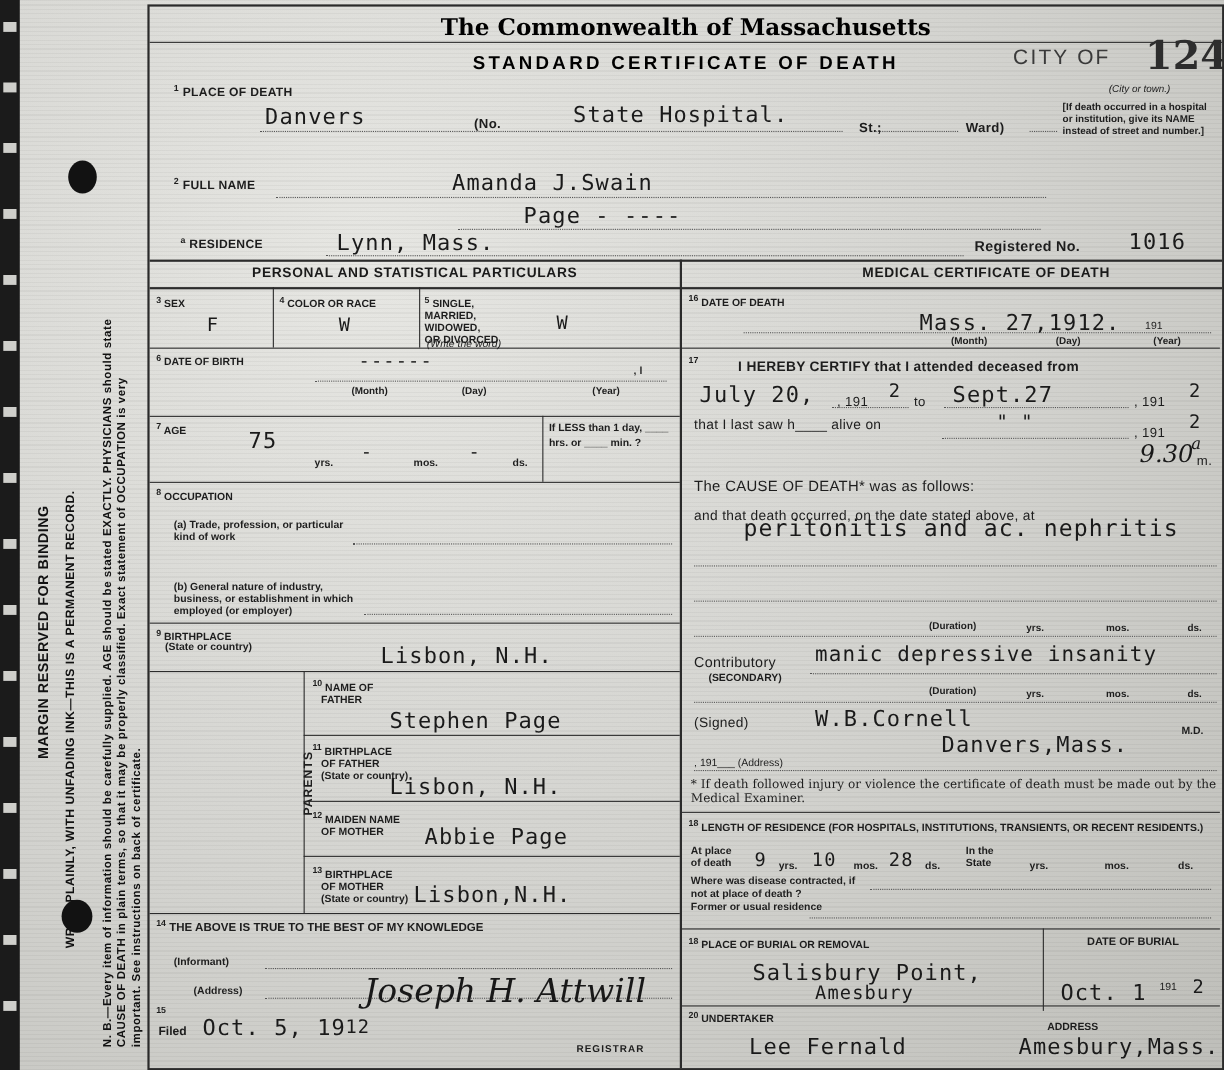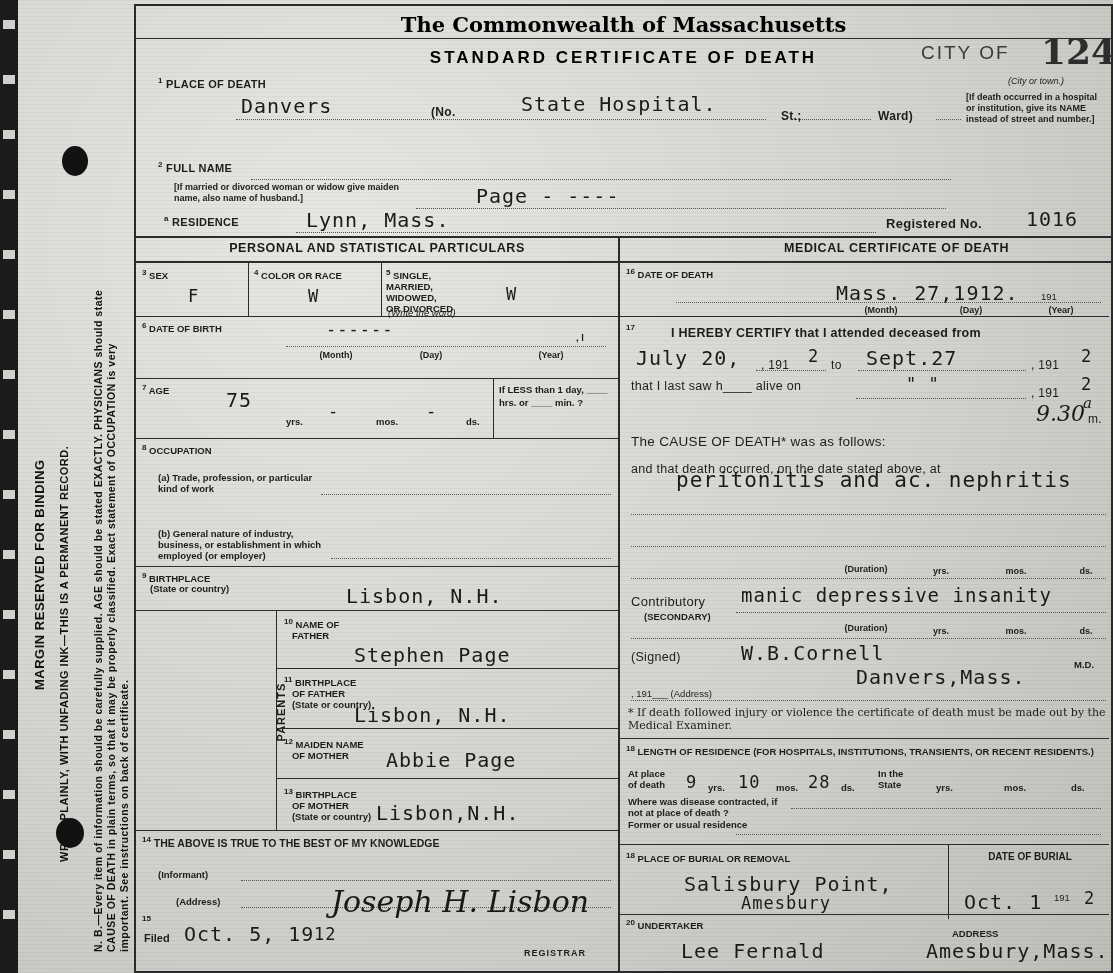--- a/index.html
+++ b/index.html
@@ -127,22 +127,22 @@
     <div class="hand hand-lg" style="left:385px;top:86px;">State Hospital.</div>
     <div class="lbl" style="left:645px;top:103px;font-size:12px;">St.;</div>
     <div class="lbl" style="left:742px;top:103px;font-size:12px;">Ward)</div>
     <div class="dotted" style="left:100px;top:113px;width:530px;"></div>
     <div class="dotted" style="left:660px;top:113px;width:75px;"></div>
     <div class="dotted" style="left:800px;top:113px;width:25px;"></div>
 
     <div class="note" style="left:830px;top:86px;width:142px;">[If death occurred in a hospital or institution, give its NAME instead of street and number.]</div>
 
     <div class="lbl" style="left:22px;top:154px;"><span class="sup">2</span> <span>FULL NAME</span></div>
+    <div class="hand hand-lg" style="left:275px;top:148px;">Amanda J.Swain</div>
     <div class="dotted" style="left:115px;top:173px;width:700px;"></div>
-    <div class="note" style="left:38px;top:176px;width:230px;">[If married or divorced woman or widow give maiden name, also name of husband.]</div>
     <div class="hand hand-lg" style="left:340px;top:178px;">Page -  ----</div>
     <div class="dotted" style="left:280px;top:202px;width:530px;"></div>
 
     <div class="lbl" style="left:28px;top:208px;"><span class="sup">a</span> <span>RESIDENCE</span></div>
     <div class="hand hand-lg" style="left:170px;top:202px;">Lynn, Mass.</div>
     <div class="dotted" style="left:160px;top:226px;width:580px;"></div>
     <div class="lbl" style="left:750px;top:210px;font-size:13px;">Registered No.</div>
     <div class="hand hand-lg" style="left:890px;top:201px;">1016</div>
 
     <div class="hline2" style="left:0;top:230px;width:975px;"></div>
@@ -221,21 +221,21 @@
     <div class="lbl-sm" style="left:6px;top:829px;font-size:10.5px;"><span class="sup">14</span> <span>THE ABOVE IS TRUE TO THE BEST OF MY KNOWLEDGE</span></div>
     <div class="lbl-sm" style="left:22px;top:863px;">(Informant)</div>
     <div class="dotted" style="left:105px;top:874px;width:370px;"></div>
     <div class="lbl-sm" style="left:40px;top:890px;">(Address)</div>
     <div class="dotted" style="left:105px;top:901px;width:370px;"></div>
 
     <div class="lbl-sm" style="left:6px;top:908px;"><span class="sup">15</span></div>
     <div class="lbl-sm" style="left:8px;top:926px;font-size:11px;">Filed</div>
     <div class="hand hand-lg" style="left:48px;top:916px;">Oct. 5, 19</div>
     <div class="hand hand-md" style="left:178px;top:918px;">12</div>
-    <div class="cursive" style="left:195px;top:878px;font-size:30px;">Joseph H. Lisbon</div>
+    <div class="cursive" style="left:195px;top:878px;font-size:30px;">Joseph H. Attwill</div>
     <div class="lbl-sm" style="left:388px;top:942px;font-size:9px;letter-spacing:1px;">REGISTRAR</div>
 
     <div class="hline" style="left:484px;top:310px;width:489px;"></div>
     <div class="lbl-sm" style="left:490px;top:261px;"><span class="sup">16</span> <span>DATE OF DEATH</span></div>
     <div class="hand hand-lg" style="left:700px;top:275px;">Mass. 27,1912.</div>
     <div class="lbl-sm" style="left:905px;top:285px;font-weight:normal;">191</div>
     <div class="dotted" style="left:540px;top:296px;width:425px;"></div>
     <div class="smallcap" style="left:700px;top:299px;width:90px;">(Month)</div>
     <div class="smallcap" style="left:800px;top:299px;width:70px;">(Day)</div>
     <div class="smallcap" style="left:890px;top:299px;width:70px;">(Year)</div>

